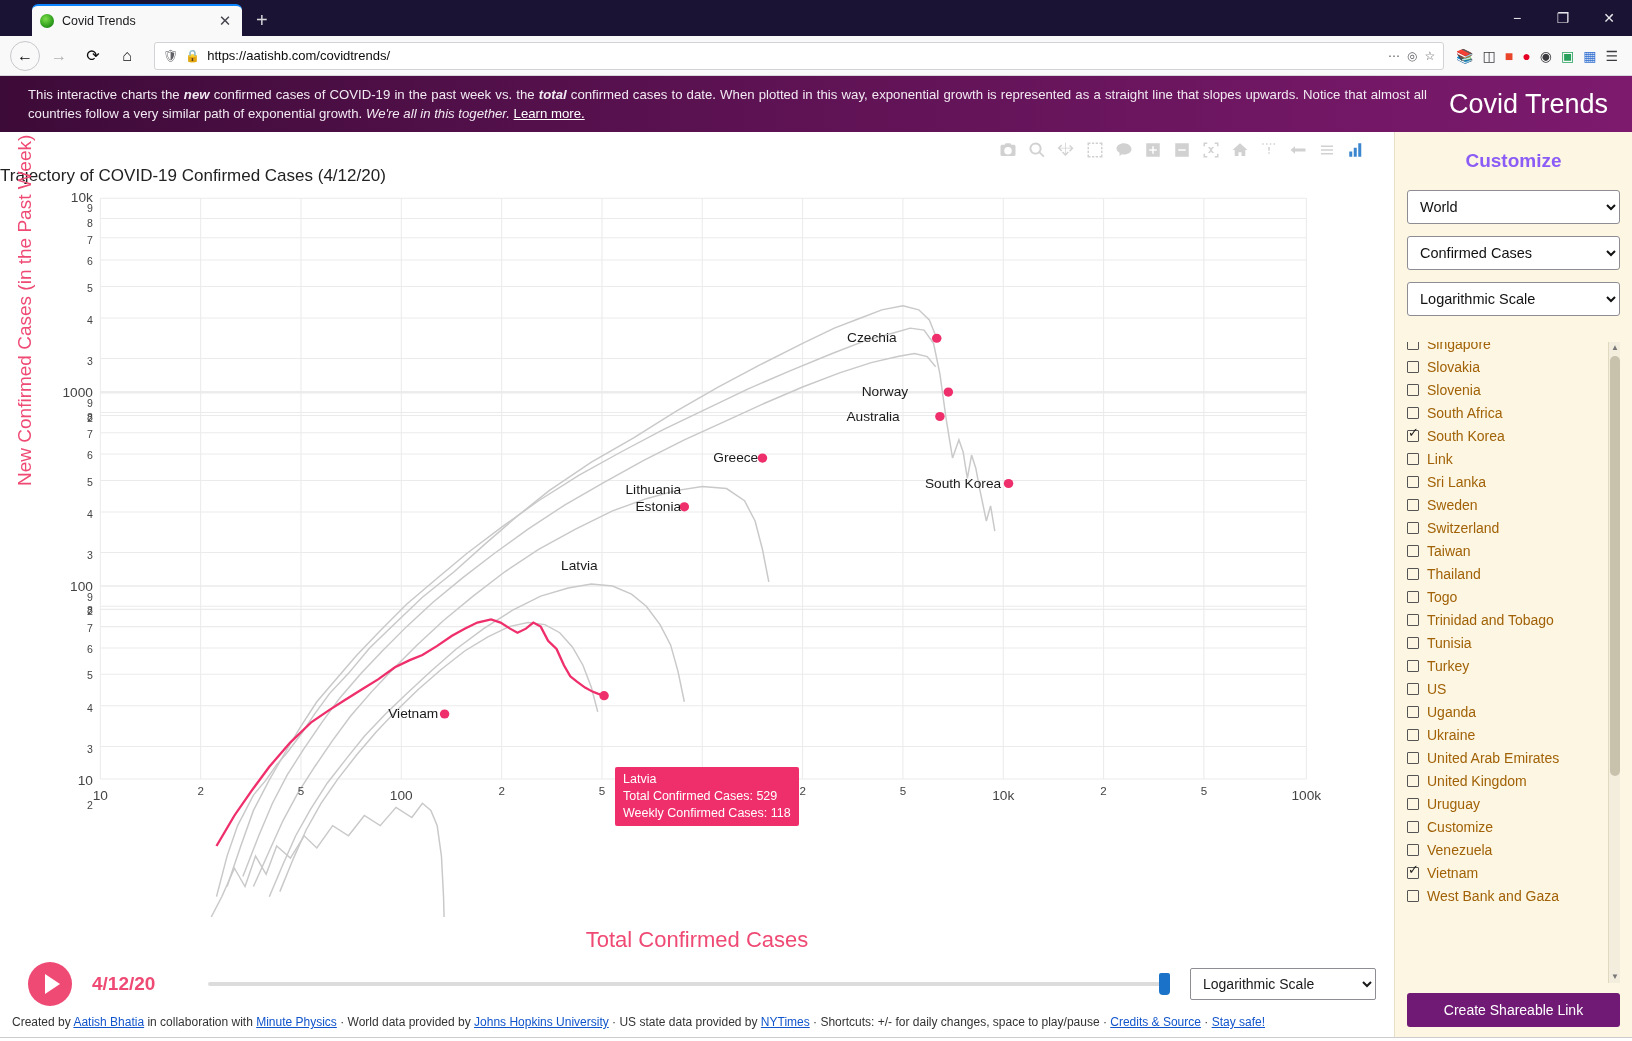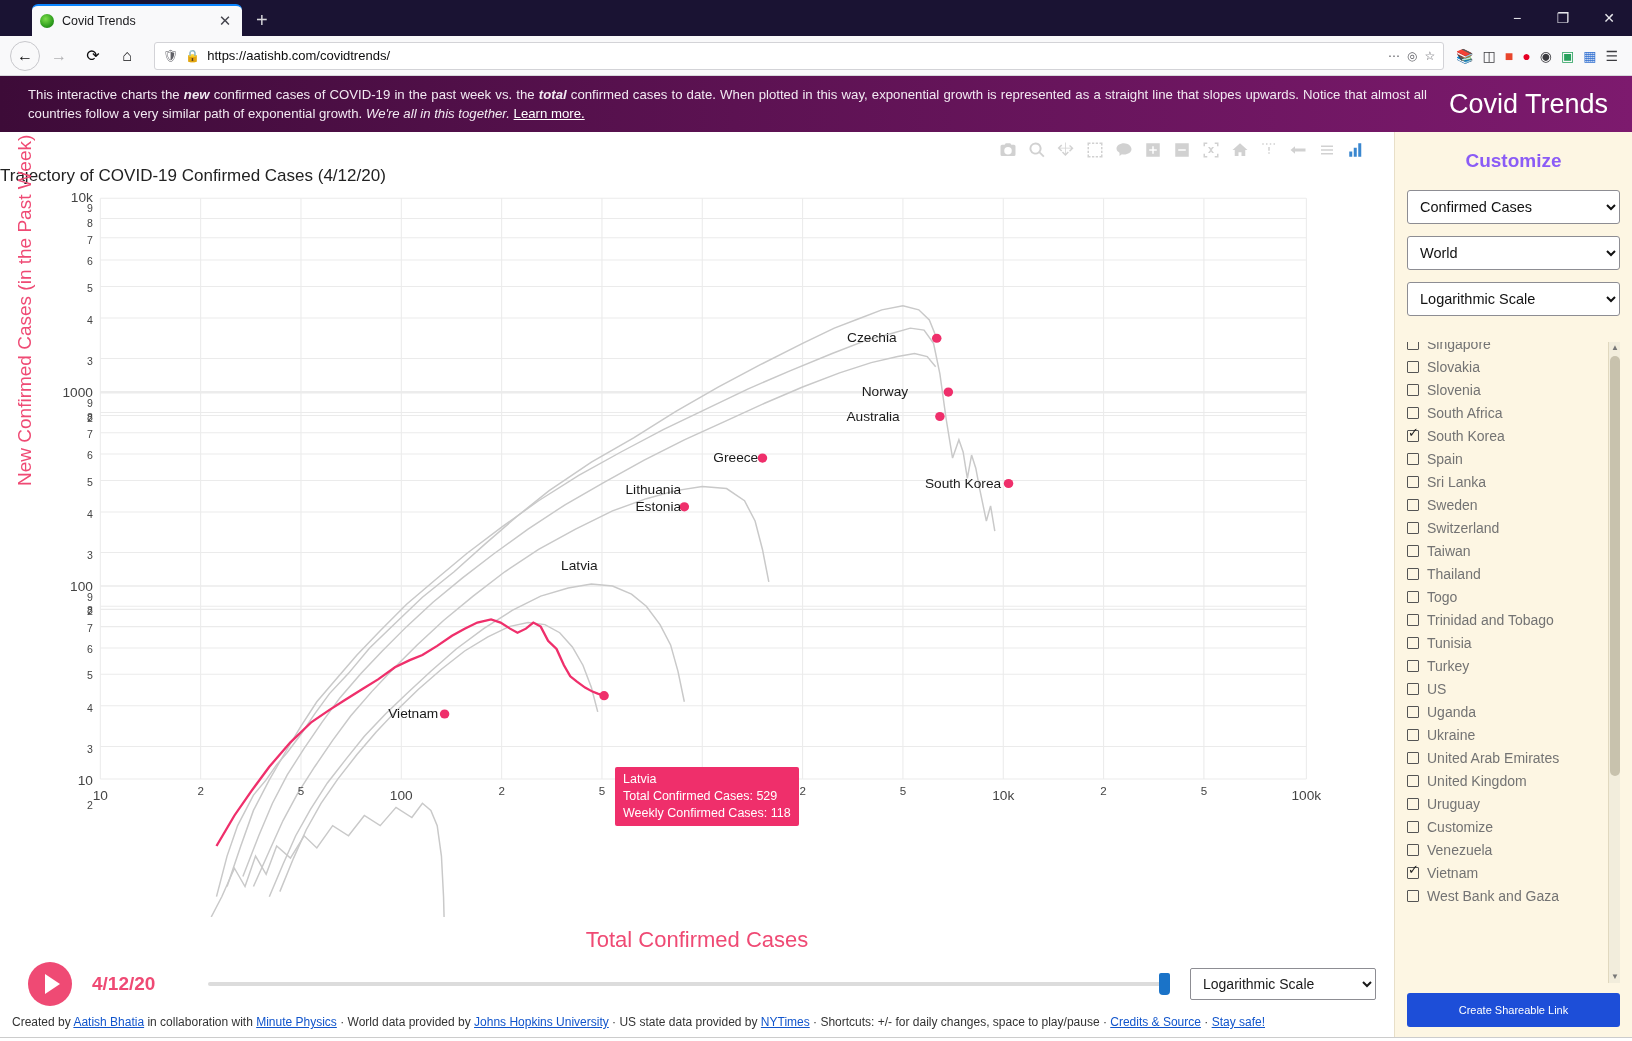--- a/index.html
+++ b/index.html
@@ -120,35 +120,35 @@
   .sb-select {
     width: 100%; height: 34px; margin-bottom: 12px; border: 1px solid #8d8d93;
     border-radius: 3px; background: #fff; font-size: 14.5px; color: #111;
     padding: 0 8px; font-family: "Liberation Sans", sans-serif;
   }
   .country-box {
     flex: 1; margin-top: 14px; overflow: hidden; position: relative;
     display: flex;
   }
   .country-list { flex: 1; overflow: hidden; padding-right: 4px; }
-  .c-item { display: flex; align-items: center; gap: 8px; height: 23px; font-size: 14px; color: #737373; cursor: pointer;}
+  .c-item { display: flex; align-items: center; gap: 8px; height: 23px; font-size: 14px; color: #a16207; cursor: pointer;}
   .cb { width: 12px; height: 12px; border: 1px solid #555; background: #fdf6e3;
     flex: 0 0 12px; position: relative; border-radius: 1px; }
   .cb.checked::after { content: "✓"; position: absolute; left: 0px; top: -5px;
     font-size: 13px; color: #222; line-height: 13px; }
   .scrollbar { width: 12px; background: #f2eddc; border-left: 1px solid #e0d8bf;
     position: relative; border-radius: 0; }
   .scrollbar .up, .scrollbar .down { position: absolute; left: 1px; width: 10px; height: 12px;
     font-size: 8px; color: #777; text-align: center; line-height: 12px; }
   .scrollbar .up { top: 0; } .scrollbar .down { bottom: 0; }
   .scrollbar .thumb2 { position: absolute; left: 1px; width: 10px; background: #c8c2ad;
     border-radius: 5px; top: 14px; height: 420px; }
   .sharebtn {
-    margin-top: 10px; background: #1d4ed8; color: #fff; border: none; height: 34px;
-    border-radius: 3px; font-size: 11px; cursor: pointer;
+    margin-top: 10px; background: #701a75; color: #fff; border: none; height: 34px;
+    border-radius: 3px; font-size: 14px; cursor: pointer;
     font-family: "Liberation Sans", sans-serif; width: 100%;
   }
 
   .taskbar-line { height: 4px; background: #fff; border-top: 1px solid #ccc; }
   text { font-family: "Liberation Sans", sans-serif; }
 </style>
 </head>
 <body>
 
 <div class="browser">
@@ -464,24 +464,24 @@
           </select>
         </div>
 
         <div class="footer"><span>Created by </span><a href="#">Aatish Bhatia</a><span> in collaboration with </span><a href="#">Minute Physics</a><span> · World data provided by </span><a href="#">Johns Hopkins University</a><span> · US state data provided by </span><a href="#">NYTimes</a><span> · Shortcuts: +/- for daily changes, space to play/pause · </span><a href="#">Credits &amp; Source</a><span> · </span><a href="#">Stay safe!</a></div>
       </div>
 
       <div class="sidebar">
         <div class="sb-title">Customize</div>
 
         <select class="sb-select">
-          <option>Confirmed Cases</option>
+          <option>World</option>
         </select>
         <select class="sb-select">
-          <option>World</option>
+          <option>Confirmed Cases</option>
         </select>
         <select class="sb-select">
           <option>Logarithmic Scale</option>
         </select>
 
         <div class="country-box">
           <div class="country-list" id="country-list">
               <div class="c-item" style="margin-top: -10px;">
                 <span class="cb"></span>
                 <span>Singapore</span>
@@ -497,21 +497,21 @@
               <div class="c-item">
                 <span class="cb"></span>
                 <span>South Africa</span>
               </div>
               <div class="c-item">
                 <span class="cb checked"></span>
                 <span>South Korea</span>
               </div>
               <div class="c-item">
                 <span class="cb"></span>
-                <span>Spain</span>
+                <span>Link</span>
               </div>
               <div class="c-item">
                 <span class="cb"></span>
                 <span>Sri Lanka</span>
               </div>
               <div class="c-item">
                 <span class="cb"></span>
                 <span>Sweden</span>
               </div>
               <div class="c-item">

